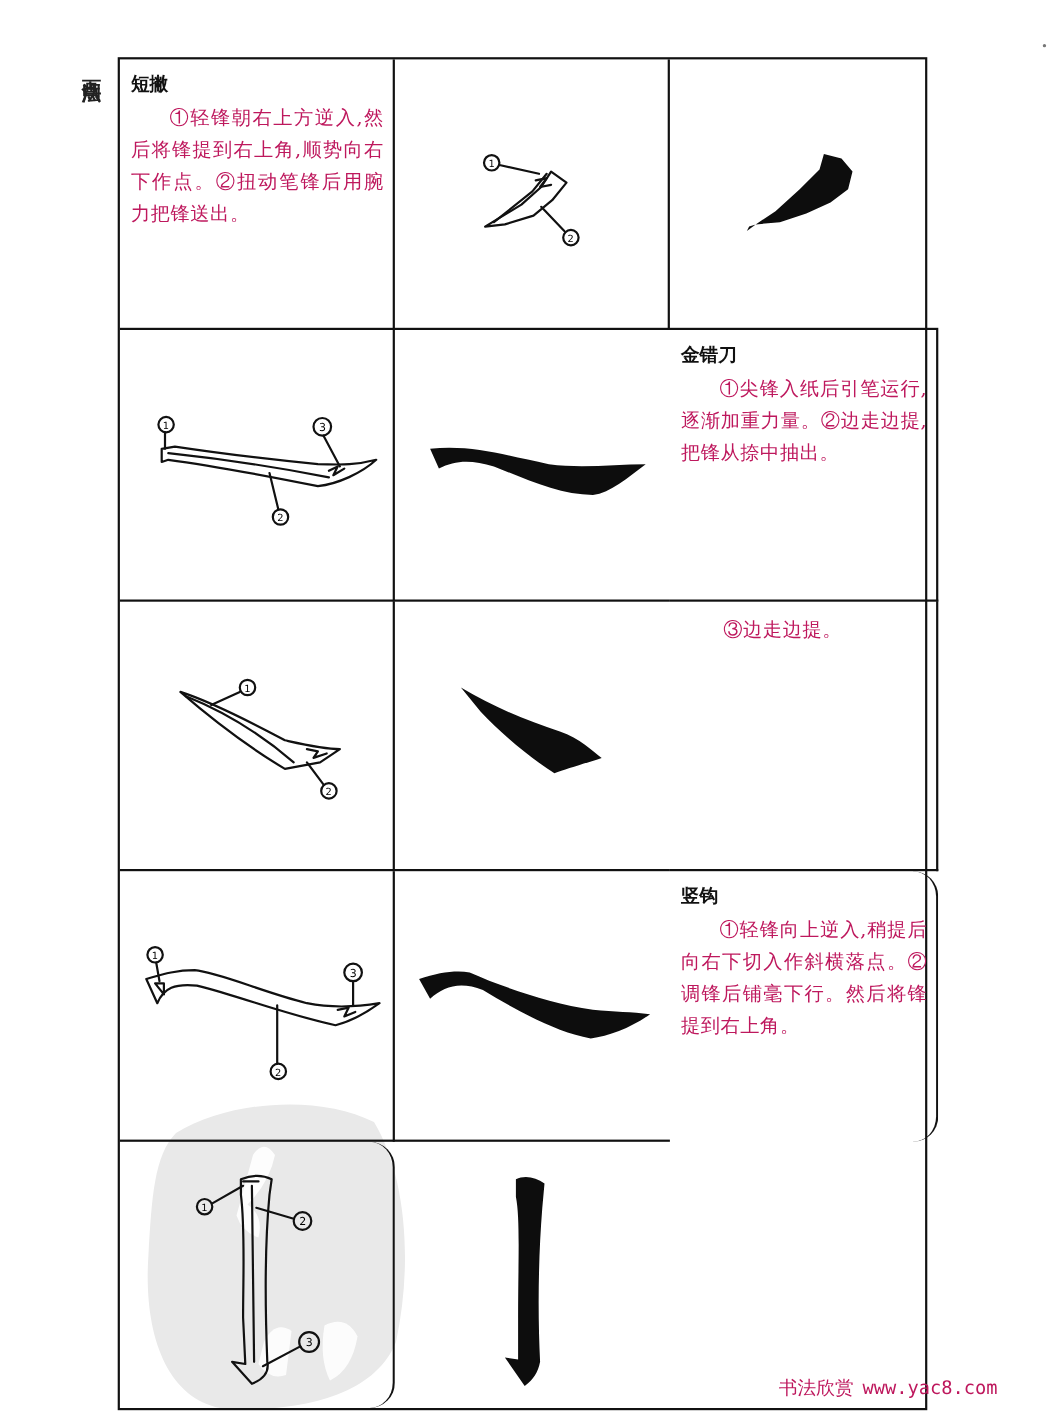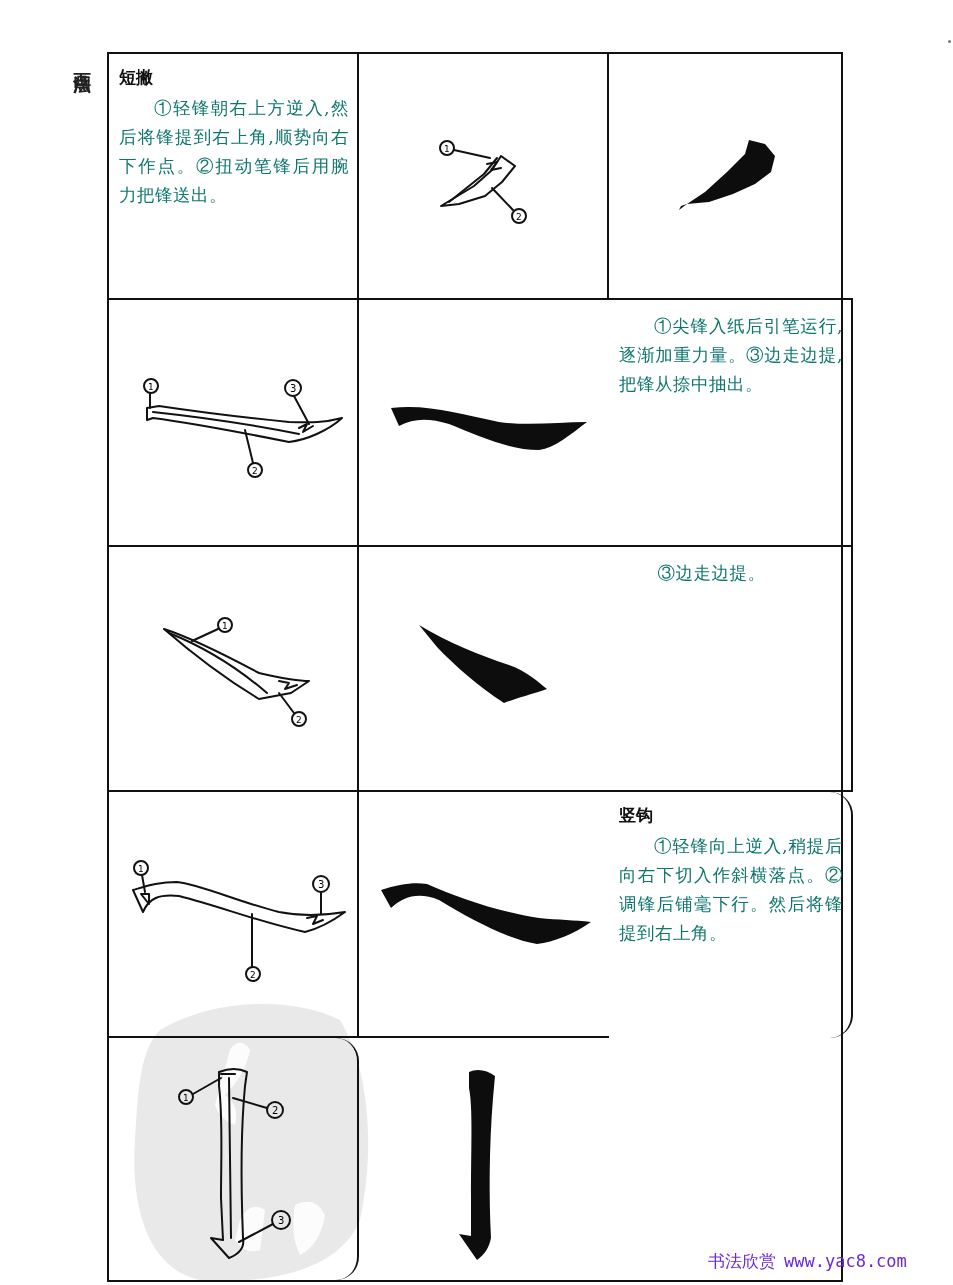--- a/index.html
+++ b/index.html
@@ -24,33 +24,33 @@
     }
     .cell { border-right: 2px solid #111; border-bottom: 2px solid #111; box-sizing: border-box; position: relative; overflow: hidden; }
     .cell.last-col { border-right: none; }
     .cell.last-row { border-bottom: none; border-radius: 23px; }
     .text-cell { padding: 12px 8px 0 10px; }
     .stroke-name {
       font-family: "DejaVu Sans", "Liberation Sans", sans-serif;
       font-weight: bold; font-size: 17px; line-height: 22px; margin-bottom: 6px; color: #111;
     }
     .stroke-desc {
-      font-size: 17.5px; line-height: 29px; color: #0f766e; text-indent: 2em;
+      font-size: 17.5px; line-height: 29px; color: #be185d; text-indent: 2em;
       letter-spacing: 0.5px; text-align: justify; word-break: break-all;
     }
     .stroke-desc.short { text-indent: 2.2em; }
     svg { position: absolute; left: 0; top: 0; }
     .seal {
       position: absolute; left: 120px; top: 990px; width: 260px; height: 295px;
       pointer-events: none; z-index: 0;
     }
     .watermark {
       position: absolute; left: 708px; top: 1250px;
       font-family: "DejaVu Sans Mono", "Liberation Mono", monospace;
-      font-size: 17px; color: #6d28d9; z-index: 5; white-space: nowrap;
+      font-size: 17px; color: #be185d; z-index: 5; white-space: nowrap;
     }
     .watermark .wm-cn { font-family: "DejaVu Sans", "Liberation Sans", sans-serif; margin-right: 8px; }
     .speck { position: absolute; left: 948px; top: 40px; width: 3px; height: 3px; background: #777; border-radius: 50%; }
   </style>
 </head>
 <body>
 
 <div class="speck"></div>
 
 <div class="side-title">点画法</div>
@@ -110,21 +110,22 @@
       <text x="143" y="174" font-size="9" font-family="DejaVu Sans, sans-serif">2</text>
     </svg>
   </div>
   <div class="cell last-col">
     <svg width="244" height="247">
       <path d="M32,108 C70,104 100,114 140,122 C170,126 200,122 228,122 C212,134 196,148 180,150 C150,150 120,136 90,124 C70,118 55,118 40,126 Z" fill="#0d0d0d"></path>
     </svg>
   </div>
 
   <div class="cell text-cell">
-    <div class="stroke-desc">①尖锋入纸后引笔运行,逐渐加重力量。③边走边提,把锋从捺中抽出。</div>
+    <div class="stroke-name">金错刀</div>
+    <div class="stroke-desc">①尖锋入纸后引笔运行,逐渐加重力量。②边走边提,把锋从捺中抽出。</div>
   </div>
   <div class="cell">
     <svg width="250" height="245">
       <g fill="none" stroke="#111" stroke-width="2" stroke-linecap="round" stroke-linejoin="round">
         <path d="M55,82 C80,90 120,110 150,126 C168,130 185,134 200,134 L182,146 L150,152 C120,134 85,108 55,82 Z"></path>
         <path d="M60,86 C95,100 130,122 158,146"></path>
         <path d="M170,134 L180,136 L176,142 L188,138"></path>
         <circle cx="116" cy="78" r="7"></circle>
         <line x1="109" y1="82" x2="83" y2="94"></line>
         <circle cx="190" cy="172" r="7"></circle>

